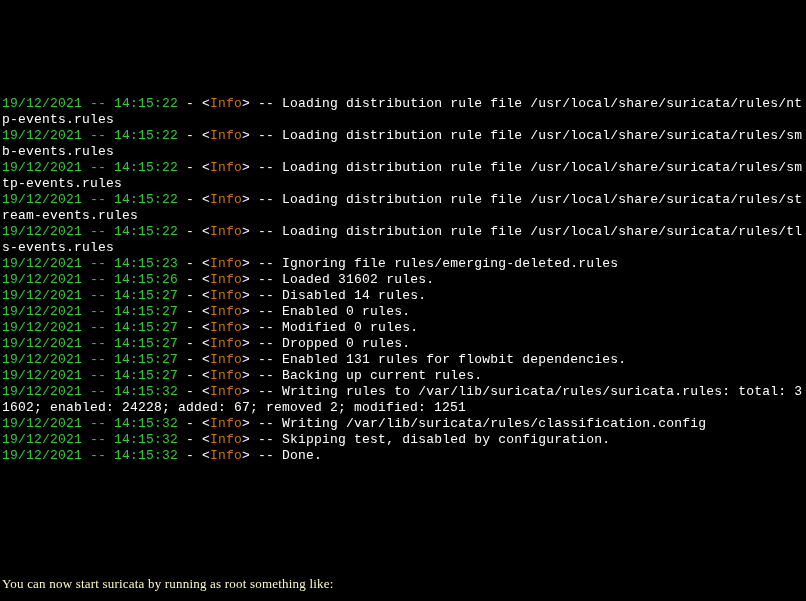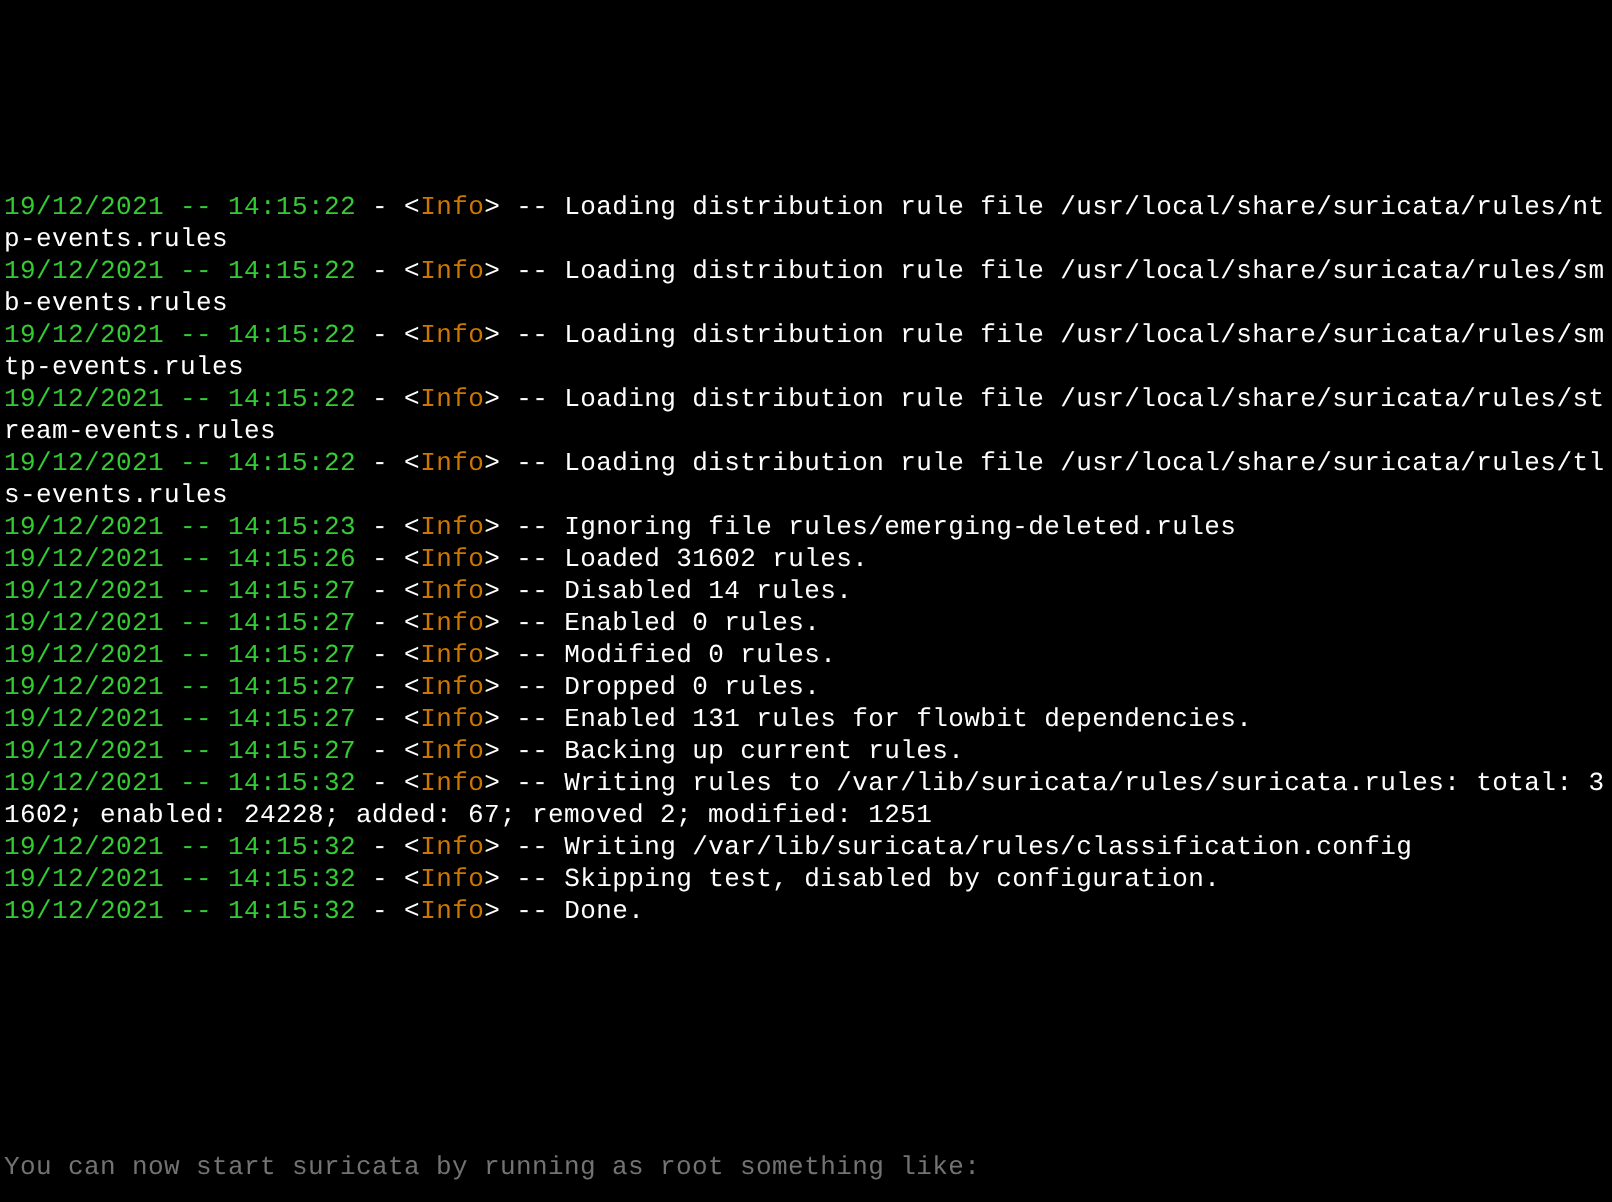--- a/index.html
+++ b/index.html
@@ -16,21 +16,21 @@
       white-space: pre-wrap;
       word-break: break-all;
     }
     .terminal { padding: 0px 2px; letter-spacing: 0.2px; }
     .ts { color: #33cc33; }
     .label { color: #cc7700; }
     .angle { color: #ffffff; }
     .dashsep { color: #ffffff; }
     .msg { color: #ffffff; }
     .line { display: block; }
-    .plain { color: #737373; }
+    .plain { color: #fef9c3; font-family: Liberation Serif, serif; }
     .blank { display: block; height: 16px; }
   </style>
 </head>
 <body>
 
 
 
 <div class="terminal">
   <div id="log-container"><span class="line"><span class="ts">19/12/2021 -- 14:15:22</span><span class="dashsep"> - </span><span class="angle">&lt;</span><span class="label">Info</span><span class="angle">&gt;</span><span class="dashsep"> -- </span><span class="msg">Loading distribution rule file /usr/local/share/suricata/rules/ntp-events.rules</span></span><span class="line"><span class="ts">19/12/2021 -- 14:15:22</span><span class="dashsep"> - </span><span class="angle">&lt;</span><span class="label">Info</span><span class="angle">&gt;</span><span class="dashsep"> -- </span><span class="msg">Loading distribution rule file /usr/local/share/suricata/rules/smb-events.rules</span></span><span class="line"><span class="ts">19/12/2021 -- 14:15:22</span><span class="dashsep"> - </span><span class="angle">&lt;</span><span class="label">Info</span><span class="angle">&gt;</span><span class="dashsep"> -- </span><span class="msg">Loading distribution rule file /usr/local/share/suricata/rules/smtp-events.rules</span></span><span class="line"><span class="ts">19/12/2021 -- 14:15:22</span><span class="dashsep"> - </span><span class="angle">&lt;</span><span class="label">Info</span><span class="angle">&gt;</span><span class="dashsep"> -- </span><span class="msg">Loading distribution rule file /usr/local/share/suricata/rules/stream-events.rules</span></span><span class="line"><span class="ts">19/12/2021 -- 14:15:22</span><span class="dashsep"> - </span><span class="angle">&lt;</span><span class="label">Info</span><span class="angle">&gt;</span><span class="dashsep"> -- </span><span class="msg">Loading distribution rule file /usr/local/share/suricata/rules/tls-events.rules</span></span><span class="line"><span class="ts">19/12/2021 -- 14:15:23</span><span class="dashsep"> - </span><span class="angle">&lt;</span><span class="label">Info</span><span class="angle">&gt;</span><span class="dashsep"> -- </span><span class="msg">Ignoring file rules/emerging-deleted.rules</span></span><span class="line"><span class="ts">19/12/2021 -- 14:15:26</span><span class="dashsep"> - </span><span class="angle">&lt;</span><span class="label">Info</span><span class="angle">&gt;</span><span class="dashsep"> -- </span><span class="msg">Loaded 31602 rules.</span></span><span class="line"><span class="ts">19/12/2021 -- 14:15:27</span><span class="dashsep"> - </span><span class="angle">&lt;</span><span class="label">Info</span><span class="angle">&gt;</span><span class="dashsep"> -- </span><span class="msg">Disabled 14 rules.</span></span><span class="line"><span class="ts">19/12/2021 -- 14:15:27</span><span class="dashsep"> - </span><span class="angle">&lt;</span><span class="label">Info</span><span class="angle">&gt;</span><span class="dashsep"> -- </span><span class="msg">Enabled 0 rules.</span></span><span class="line"><span class="ts">19/12/2021 -- 14:15:27</span><span class="dashsep"> - </span><span class="angle">&lt;</span><span class="label">Info</span><span class="angle">&gt;</span><span class="dashsep"> -- </span><span class="msg">Modified 0 rules.</span></span><span class="line"><span class="ts">19/12/2021 -- 14:15:27</span><span class="dashsep"> - </span><span class="angle">&lt;</span><span class="label">Info</span><span class="angle">&gt;</span><span class="dashsep"> -- </span><span class="msg">Dropped 0 rules.</span></span><span class="line"><span class="ts">19/12/2021 -- 14:15:27</span><span class="dashsep"> - </span><span class="angle">&lt;</span><span class="label">Info</span><span class="angle">&gt;</span><span class="dashsep"> -- </span><span class="msg">Enabled 131 rules for flowbit dependencies.</span></span><span class="line"><span class="ts">19/12/2021 -- 14:15:27</span><span class="dashsep"> - </span><span class="angle">&lt;</span><span class="label">Info</span><span class="angle">&gt;</span><span class="dashsep"> -- </span><span class="msg">Backing up current rules.</span></span><span class="line"><span class="ts">19/12/2021 -- 14:15:32</span><span class="dashsep"> - </span><span class="angle">&lt;</span><span class="label">Info</span><span class="angle">&gt;</span><span class="dashsep"> -- </span><span class="msg">Writing rules to /var/lib/suricata/rules/suricata.rules: total: 31602; enabled: 24228; added: 67; removed 2; modified: 1251</span></span><span class="line"><span class="ts">19/12/2021 -- 14:15:32</span><span class="dashsep"> - </span><span class="angle">&lt;</span><span class="label">Info</span><span class="angle">&gt;</span><span class="dashsep"> -- </span><span class="msg">Writing /var/lib/suricata/rules/classification.config</span></span><span class="line"><span class="ts">19/12/2021 -- 14:15:32</span><span class="dashsep"> - </span><span class="angle">&lt;</span><span class="label">Info</span><span class="angle">&gt;</span><span class="dashsep"> -- </span><span class="msg">Skipping test, disabled by configuration.</span></span><span class="line"><span class="ts">19/12/2021 -- 14:15:32</span><span class="dashsep"> - </span><span class="angle">&lt;</span><span class="label">Info</span><span class="angle">&gt;</span><span class="dashsep"> -- </span><span class="msg">Done.</span></span></div>
 

